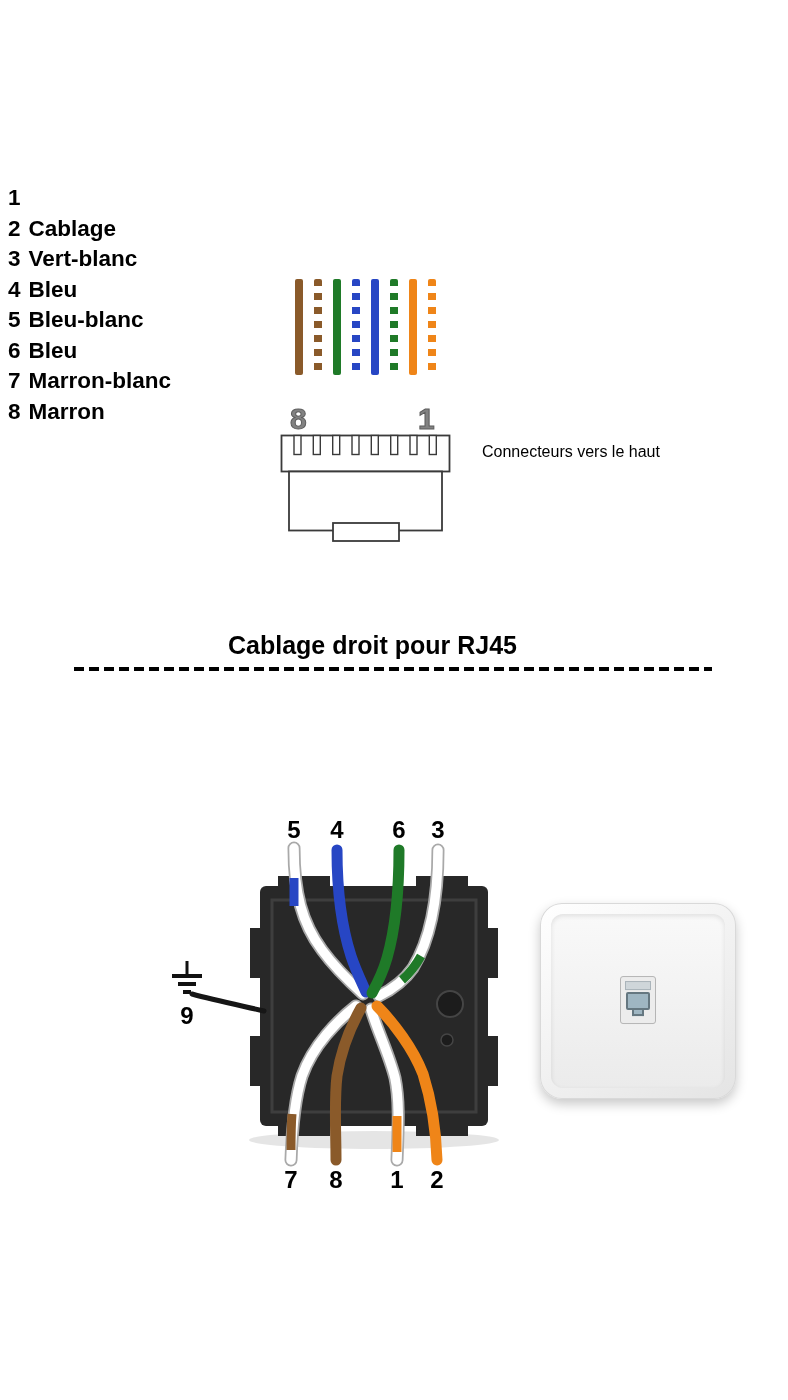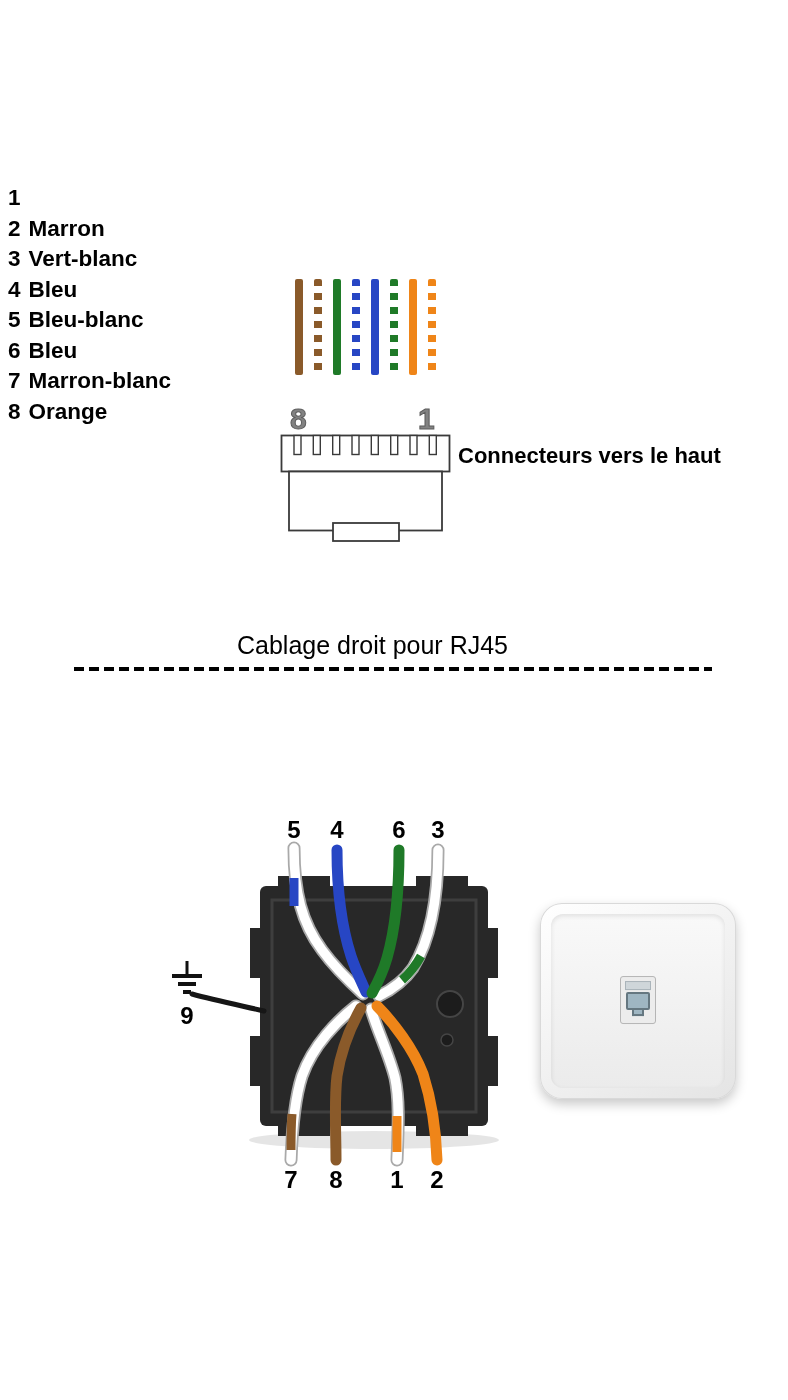--- a/index.html
+++ b/index.html
@@ -49,36 +49,36 @@
     font-weight: bold;
     color: #828282;
     -webkit-text-stroke: 1px #5c5c5c;
   }
   .pin-label.left { left: 10px; }
   .pin-label.right { left: 138px; }
   .connector svg { position: absolute; left: 0; top: 32px; }
 
   .caption {
     position: absolute;
-    left: 458px;
+    left: 482px;
     top: 443px;
-    font-size: 22px;
-    font-weight: bold;
+    font-size: 16px;
+    font-weight: normal;
     white-space: nowrap;
   }
 
   
   .title {
     position: absolute;
     left: 140px;
     top: 631px;
     width: 465px;
     text-align: center;
     font-size: 25px;
-    font-weight: normal;
+    font-weight: bold;
   }
   .dashes {
     position: absolute;
     left: 74px;
     top: 667px;
     width: 638px;
     height: 4px;
     background: repeating-linear-gradient(to right, #000 0 10px, transparent 10px 15px);
   }
 
@@ -154,21 +154,21 @@
 <body>
 
 <div id="canvas">
 
   <div class="wire-list">
     <div class="wire-row">
       <span class="wire-num">1</span>
     </div>
     <div class="wire-row">
       <span class="wire-num">2</span>
-      <span>Marron</span>
+      <span>Cablage</span>
     </div>
     <div class="wire-row">
       <span class="wire-num">3</span>
       <span>Vert-blanc</span>
     </div>
     <div class="wire-row">
       <span class="wire-num">4</span>
       <span>Bleu</span>
     </div>
     <div class="wire-row">
@@ -178,21 +178,21 @@
     <div class="wire-row">
       <span class="wire-num">6</span>
       <span>Bleu</span>
     </div>
     <div class="wire-row">
       <span class="wire-num">7</span>
       <span>Marron-blanc</span>
     </div>
     <div class="wire-row">
       <span class="wire-num">8</span>
-      <span>Orange</span>
+      <span>Marron</span>
     </div>
   </div>
 
   <div class="strip">
     <div class="strip-wire solid" style="--c: #8a5a2a;"></div>
     <div class="strip-wire striped" style="--c: #8a5a2a;"></div>
     <div class="strip-wire solid" style="--c: #1f7a28;"></div>
     <div class="strip-wire striped" style="--c: #2746c4;"></div>
     <div class="strip-wire solid" style="--c: #2746c4;"></div>
     <div class="strip-wire striped" style="--c: #1f7a28;"></div>

